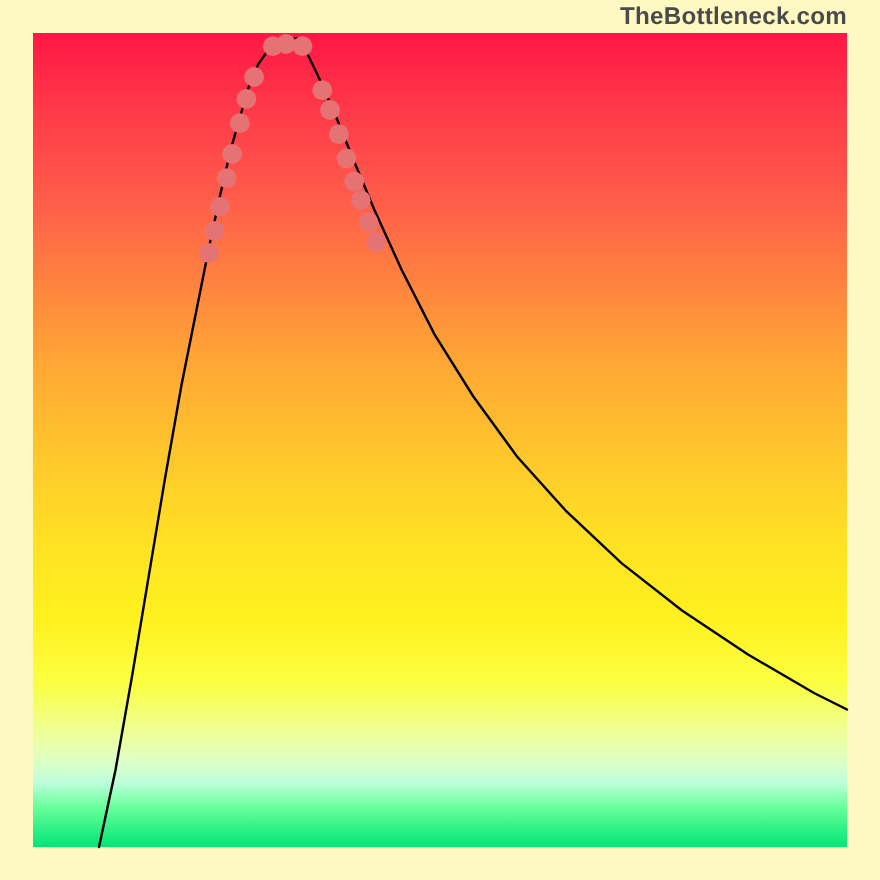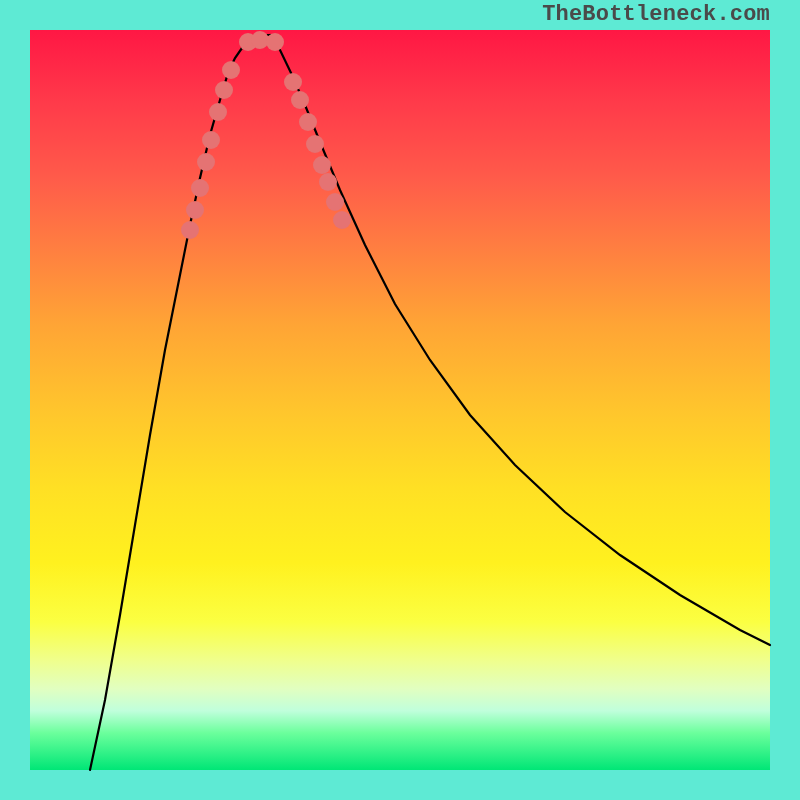--- a/index.html
+++ b/index.html
@@ -7,22 +7,21 @@
     padding: 0;
     width: 800px;
     height: 800px;
     overflow: hidden;
     font-family: Arial, Helvetica, sans-serif;
   }
   .container {
     position: relative;
     width: 800px;
     height: 800px;
-    background: #5eead4;
-    font-family: Liberation Mono, monospace;
+    background: #fef9c3;
   }
   .plot-area {
     position: absolute;
     top: 30px;
     left: 30px;
     width: 740px;
     height: 740px;
     background: linear-gradient(
       to bottom,
       #ff1744 0%,

